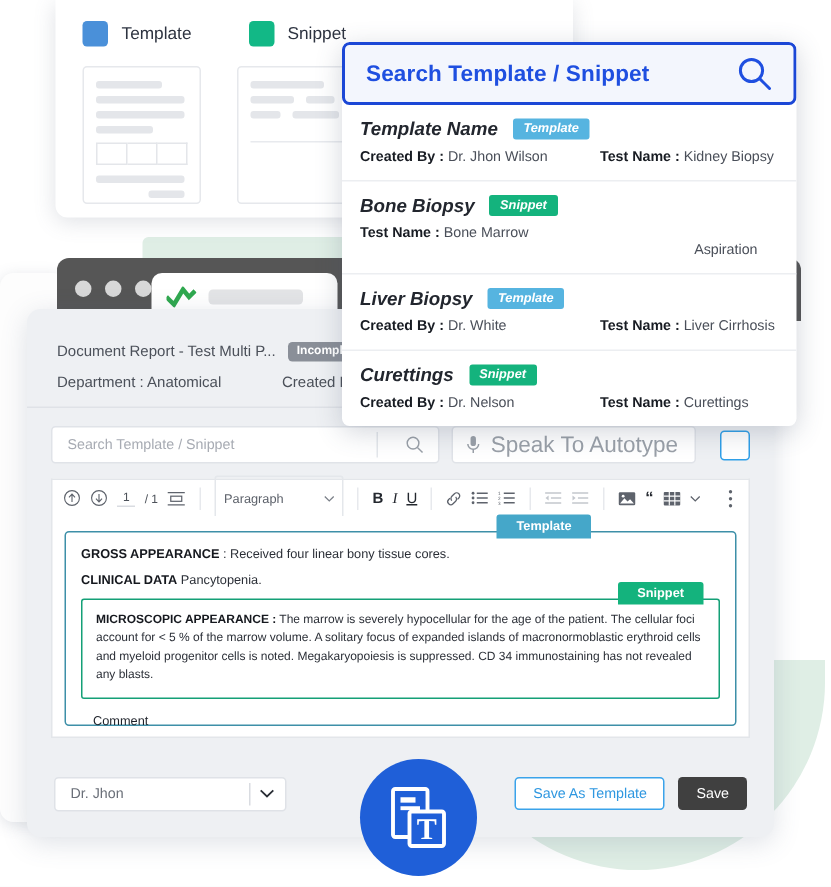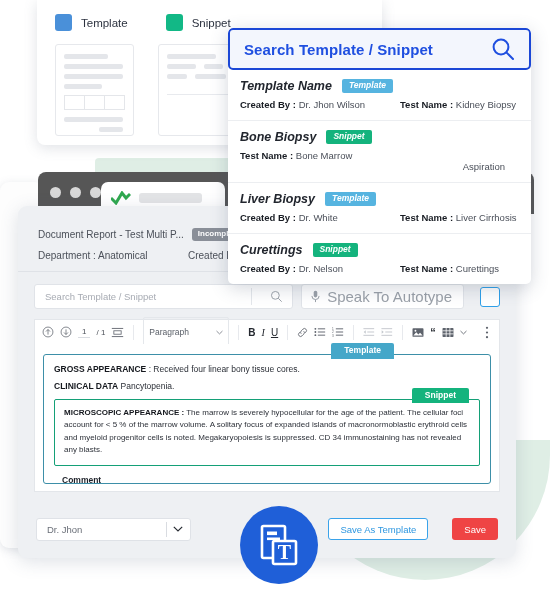--- a/index.html
+++ b/index.html
@@ -259,47 +259,47 @@
   .ed-line b { color: #15181e; }
   .snip-block {
     position: relative;
     border: 1px solid #14a077;
     border-radius: 2px;
     padding: 7px 9px 8px 9px;
     margin-top: 5px;
   }
   .snip-txt { font-size: 8px; color: #2c3038; line-height: 1.55; }
   .snip-txt b { color: #15181e; }
-  .comment { font-size: 8.5px; font-weight: bold; color: #1d2129; margin: 9px 0 0 8px; }
+  .comment { font-size: 8.5px; font-weight: normal; color: #1d2129; margin: 9px 0 0 8px; }
 
   
   .app-foot {
     position: absolute; left: 0; bottom: 0;
     width: 100%; height: 58px;
     display: flex; align-items: center;
     padding: 0 18px;
   }
   .dr-select {
     width: 155px; height: 23px;
     background: #ffffff; border: 1px solid #dfe2e7; border-radius: 3px;
     display: flex; align-items: center; justify-content: space-between;
     padding: 0 7px 0 10px;
     font-size: 9.5px; color: #6a6f78;
   }
   .dr-sep { width: 1px; height: 15px; background: #d9dce1; margin-right: 6px; }
-  .foot-right { margin-left: auto; display: flex; align-items: center; gap: 24px; }
+  .foot-right { margin-left: auto; display: flex; align-items: center; gap: 9px; }
   .btn-outline {
     height: 22px; padding: 0 11px;
     border: 1px solid #3aa3ea; border-radius: 3px;
     background: #fff; color: #2e97e0;
     font-size: 9.5px; display: flex; align-items: center;
   }
   .btn-solid {
     height: 22px; padding: 0 12px;
-    background: #ef4444; border-radius: 3px;
+    background: #404040; border-radius: 3px;
     color: #ffffff; font-size: 9.5px;
     display: flex; align-items: center;
   }
 
   
   .logo-badge {
     position: absolute;
     left: 240px; top: 506px;
     width: 78px; height: 78px;
     border-radius: 50%;

